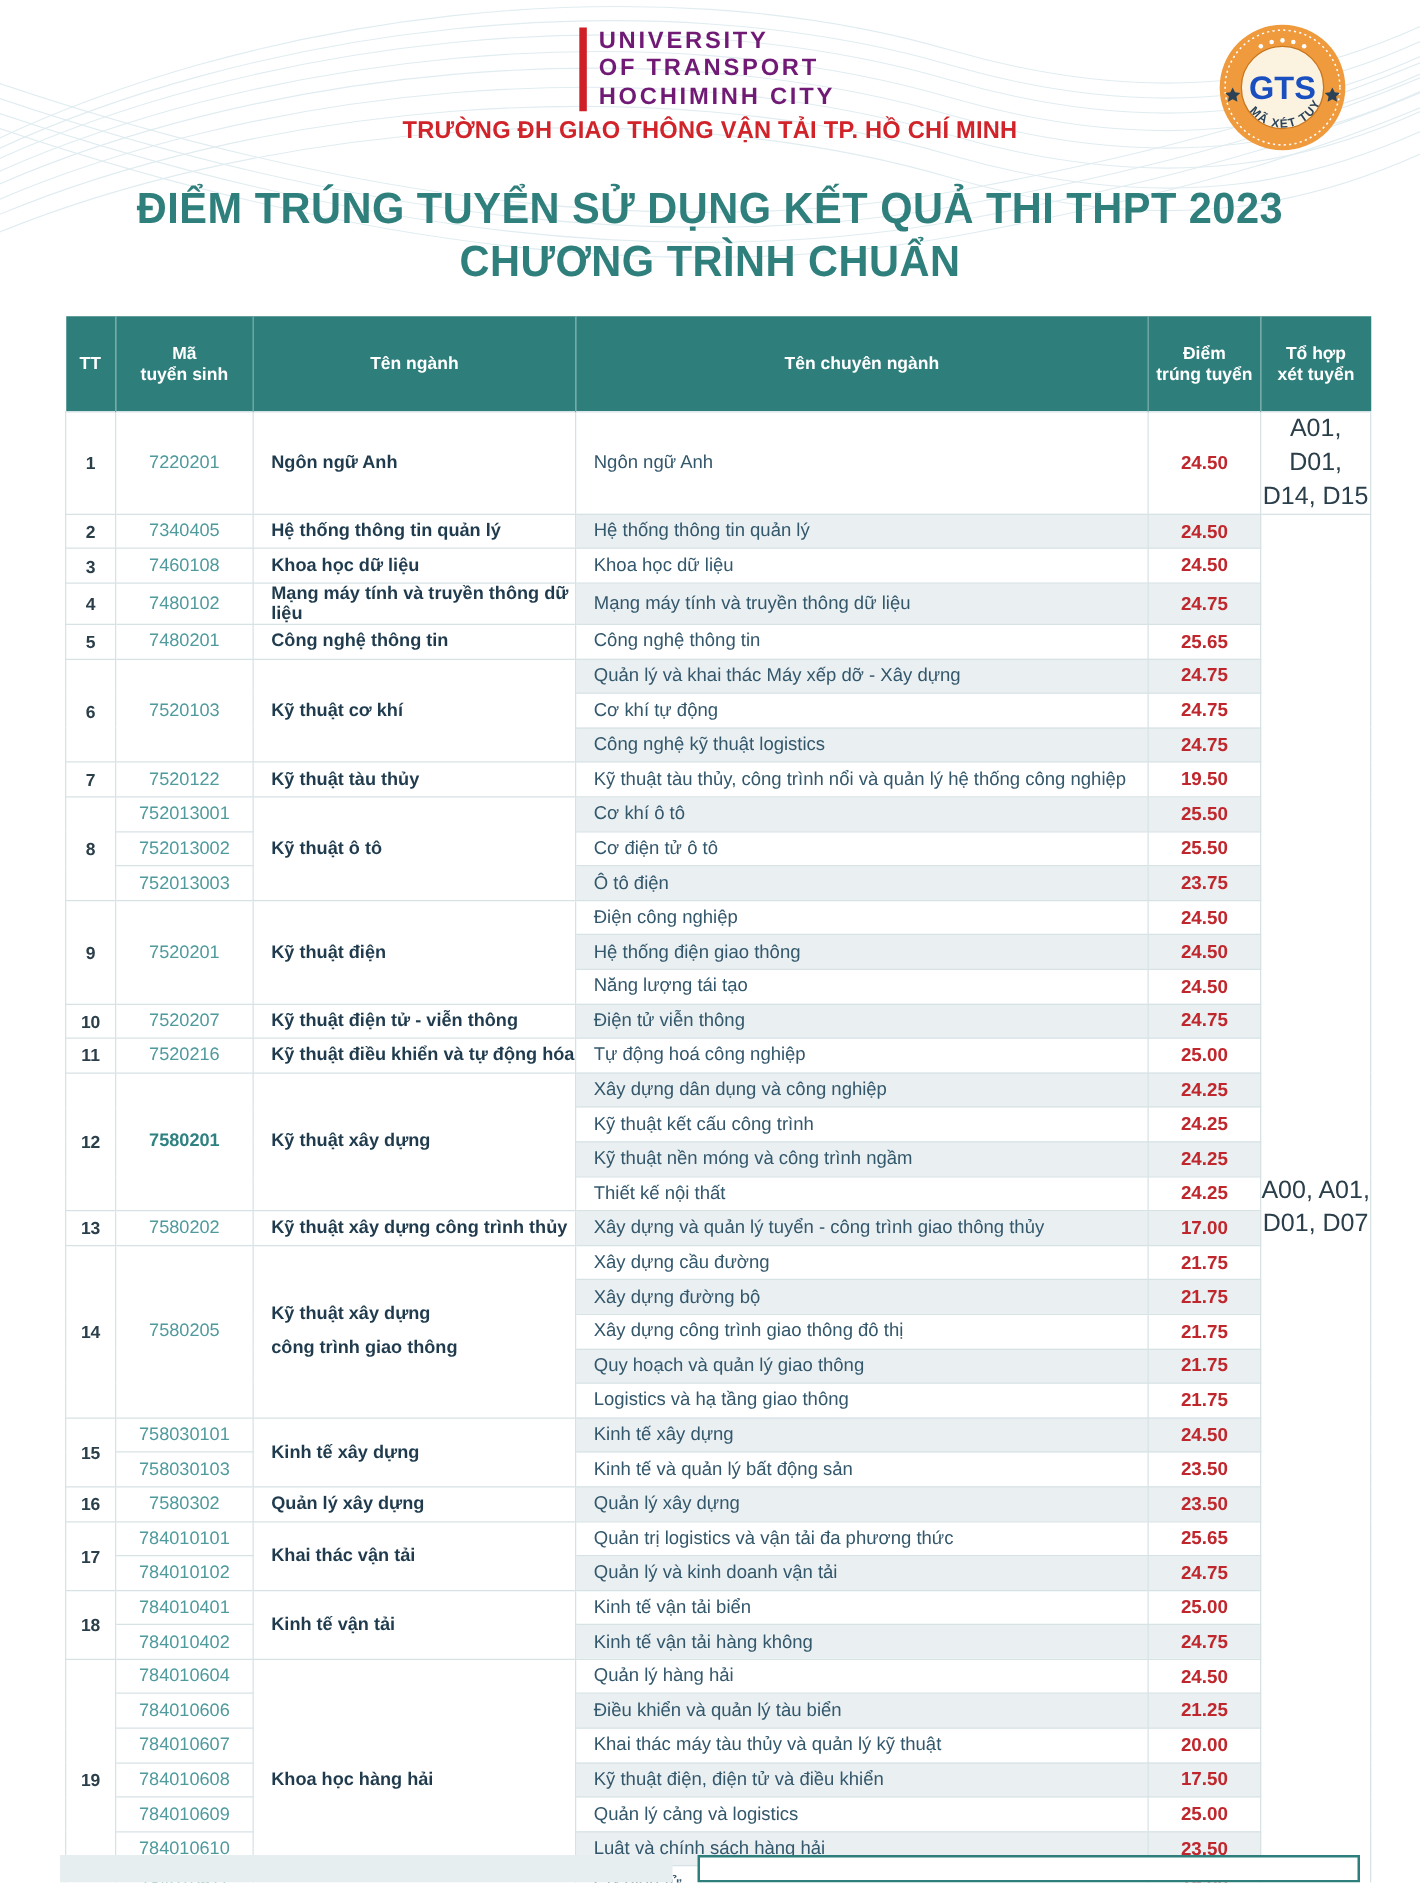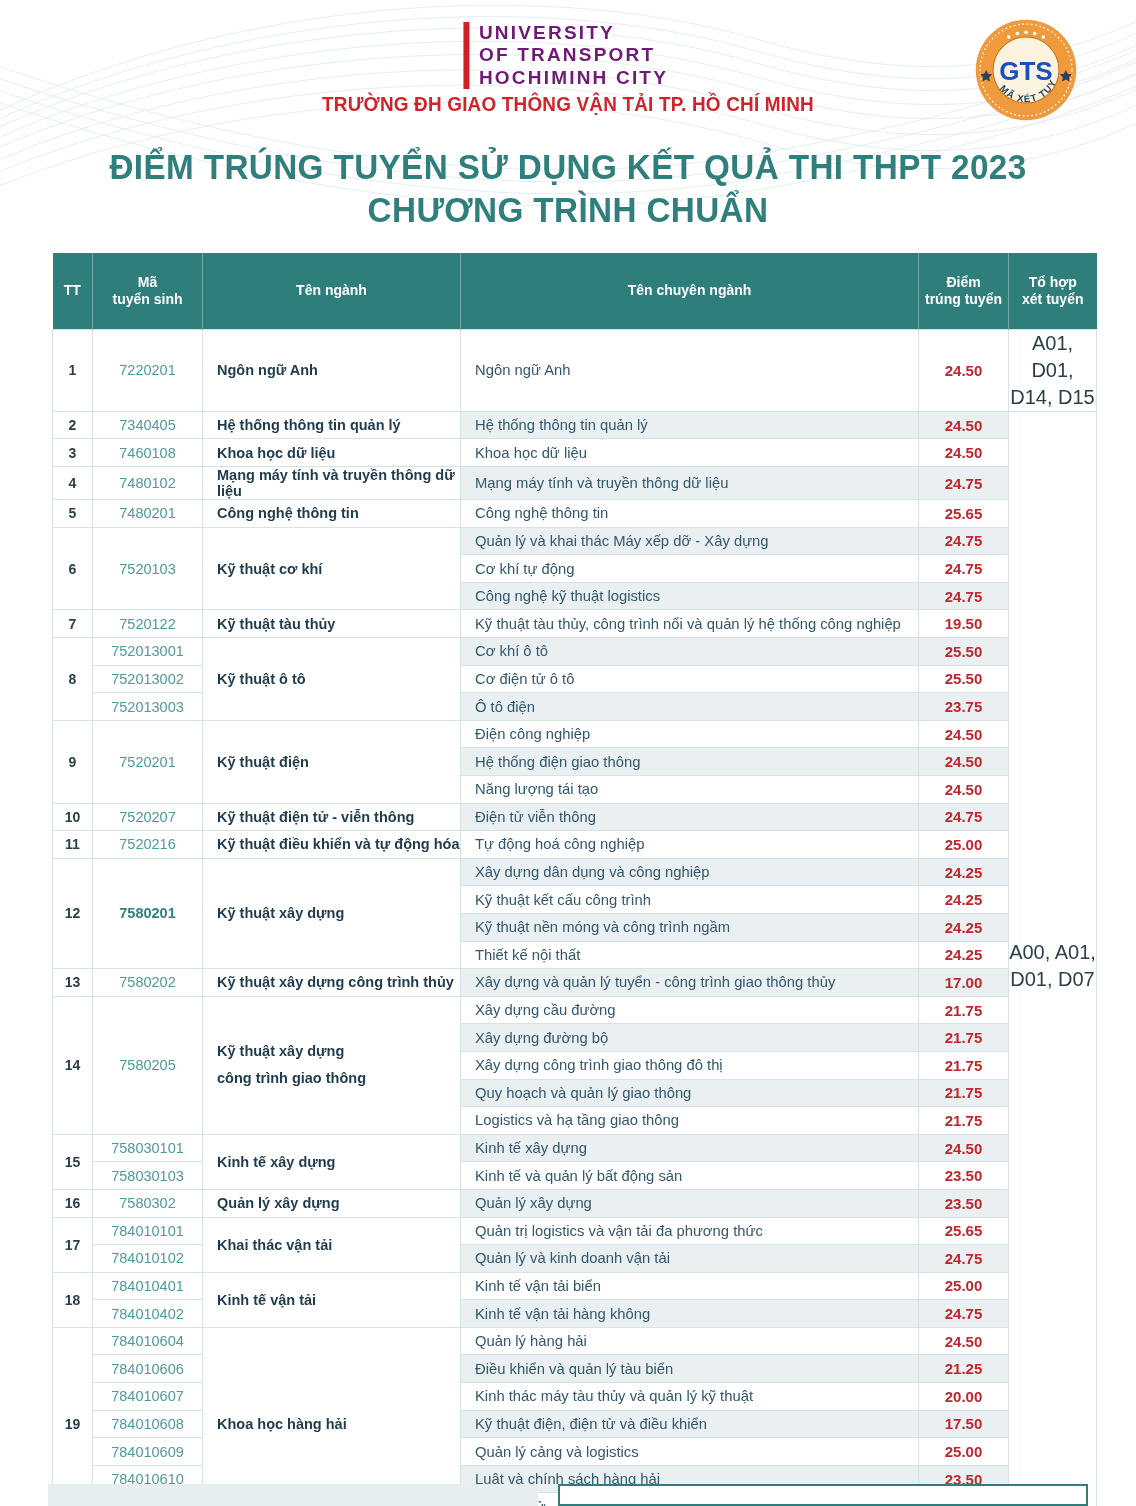--- a/index.html
+++ b/index.html
@@ -465,21 +465,21 @@
             <td class="c-spec">Quản lý hàng hải</td>
             <td class="c-score">24.50</td>
           </tr>
           <tr class="alt" style="height: 27.6px;">
             <td class="c-code" rowspan="1">784010606</td>
             <td class="c-spec">Điều khiển và quản lý tàu biển</td>
             <td class="c-score">21.25</td>
           </tr>
           <tr class="plain" style="height: 27.6px;">
             <td class="c-code" rowspan="1">784010607</td>
-            <td class="c-spec">Kinh thác máy tàu thủy và quản lý kỹ thuật</td>
+            <td class="c-spec">Khai thác máy tàu thủy và quản lý kỹ thuật</td>
             <td class="c-score">20.00</td>
           </tr>
           <tr class="alt" style="height: 27.6px;">
             <td class="c-code" rowspan="1">784010608</td>
             <td class="c-spec">Kỹ thuật điện, điện tử và điều khiển</td>
             <td class="c-score">17.50</td>
           </tr>
           <tr class="plain" style="height: 27.6px;">
             <td class="c-code" rowspan="1">784010609</td>
             <td class="c-spec">Quản lý cảng và logistics</td>

